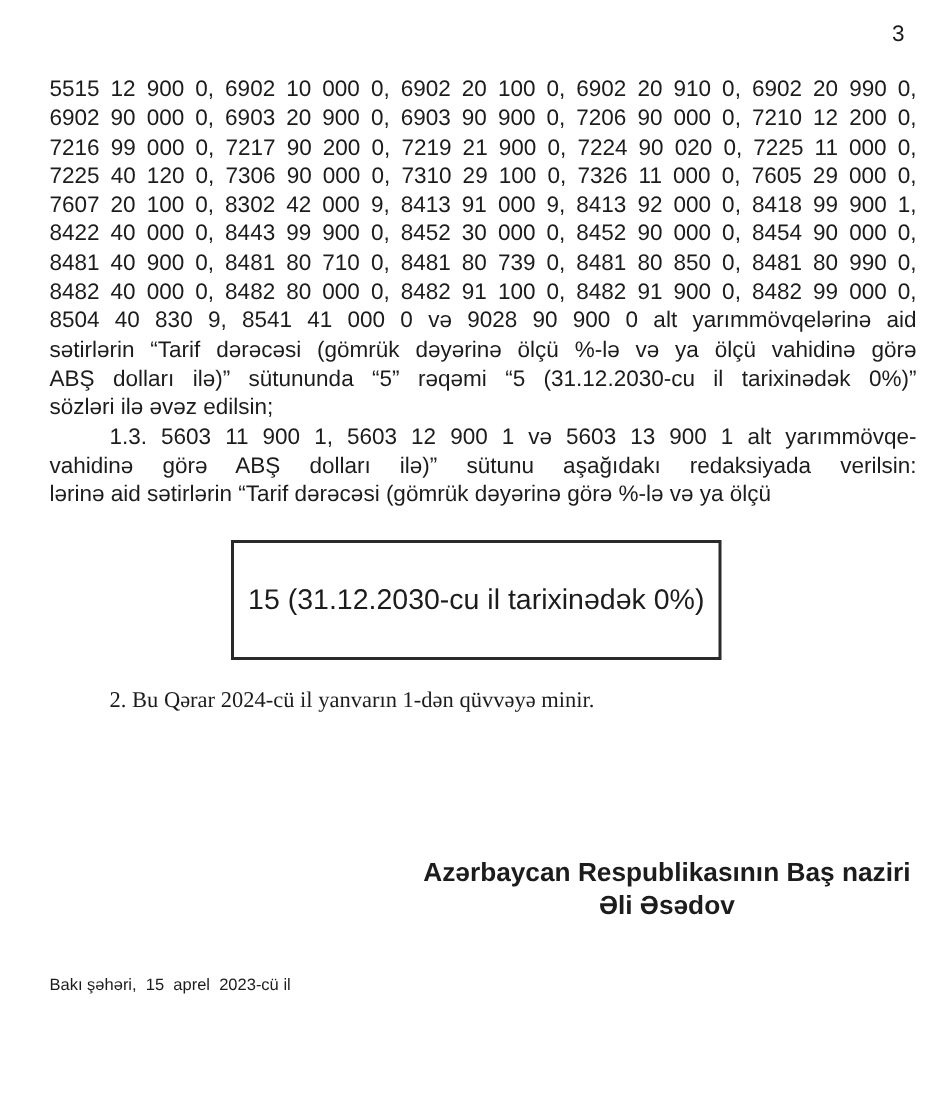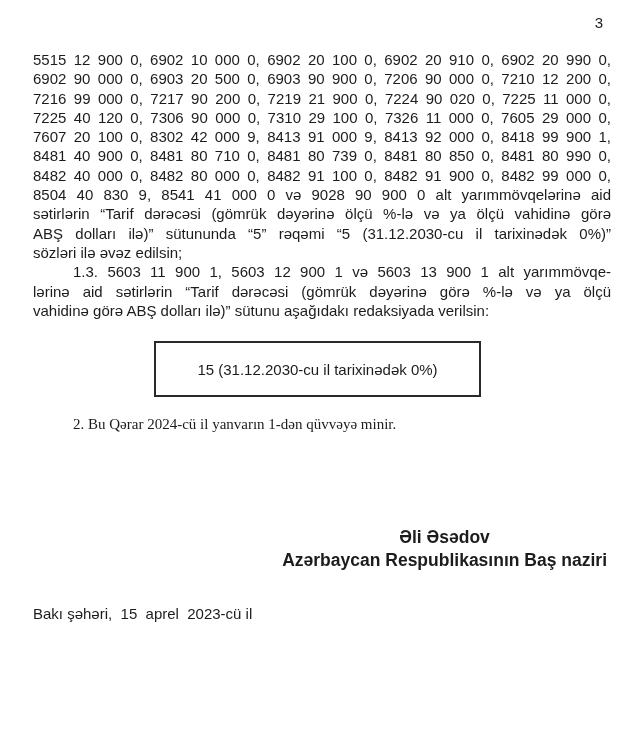--- a/index.html
+++ b/index.html
@@ -34,27 +34,27 @@
     text-align-last: justify;
   }
   .para .tline:last-child {
     text-align-last: left;
   }
   .para.indent-first .tline:first-child {
     text-indent: 40px;
   }
   .tariff-box {
     width: 327px;
-    height: 56px;
+    height: 80px;
     margin: 21px 0 0 121px;
     border: 2px solid #2a2a2a;
     display: flex;
     align-items: center;
     justify-content: center;
-    font-size: 15px;
+    font-size: 19px;
   }
   .clause-2 {
     margin-top: 18px;
     text-indent: 40px;
     font-family: Liberation Serif, serif;
   }
   .signature-wrap {
     margin-top: 92px;
     display: flex;
     justify-content: flex-end;
@@ -62,67 +62,68 @@
   }
   .signature-block {
     text-align: center;
     font-weight: bold;
     font-size: 17.5px;
     line-height: 22.5px;
   }
   .place-date {
     margin-top: 33px;
     white-space: pre-wrap;
-    font-size: 15px;
+    font-size: 11px;
   }
   .doc-number {
     margin-top: 30px;
     white-space: pre-wrap;
     font-size: 15px;
   }
 </style>
 </head>
 <body>
 
 <div class="page">
 
   <div class="page-number">3</div>
 
   <div class="content">
 
     <div class="para">
         <div class="tline">5515 12 900 0, 6902 10 000 0, 6902 20 100 0, 6902 20 910 0, 6902 20 990 0,</div>
-        <div class="tline">6902 90 000 0, 6903 20 500 0, 6903 90 900 0, 7206 90 000 0, 7210 12 200 0,</div>
+        <div class="tline">6902 90 000 0, 6903 20 900 0, 6903 90 900 0, 7206 90 000 0, 7210 12 200 0,</div>
         <div class="tline">7216 99 000 0, 7217 90 200 0, 7219 21 900 0, 7224 90 020 0, 7225 11 000 0,</div>
         <div class="tline">7225 40 120 0, 7306 90 000 0, 7310 29 100 0, 7326 11 000 0, 7605 29 000 0,</div>
         <div class="tline">7607 20 100 0, 8302 42 000 9, 8413 91 000 9, 8413 92 000 0, 8418 99 900 1,</div>
+        <div class="tline">8422 40 000 0, 8443 99 900 0, 8452 30 000 0, 8452 90 000 0, 8454 90 000 0,</div>
         <div class="tline">8481 40 900 0, 8481 80 710 0, 8481 80 739 0, 8481 80 850 0, 8481 80 990 0,</div>
         <div class="tline">8482 40 000 0, 8482 80 000 0, 8482 91 100 0, 8482 91 900 0, 8482 99 000 0,</div>
         <div class="tline">8504 40 830 9, 8541 41 000 0 və 9028 90 900 0 alt yarımmövqelərinə aid</div>
         <div class="tline">sətirlərin “Tarif dərəcəsi (gömrük dəyərinə ölçü %-lə və ya ölçü vahidinə görə</div>
         <div class="tline">ABŞ dolları ilə)” sütununda “5” rəqəmi “5 (31.12.2030-cu il tarixinədək 0%)”</div>
         <div class="tline">sözləri ilə əvəz edilsin;</div>
       </div>
 
     <div class="para indent-first">
         <div class="tline">1.3. 5603 11 900 1, 5603 12 900 1 və 5603 13 900 1 alt yarımmövqe-</div>
+        <div class="tline">vahidinə görə ABŞ dolları ilə)” sütunu aşağıdakı redaksiyada verilsin:</div>
         <div class="tline">lərinə aid sətirlərin “Tarif dərəcəsi (gömrük dəyərinə görə %-lə və ya ölçü</div>
-        <div class="tline">vahidinə görə ABŞ dolları ilə)” sütunu aşağıdakı redaksiyada verilsin:</div>
       </div>
 
     <div class="tariff-box">
       <span>15 (31.12.2030-cu il tarixinədək 0%)</span>
     </div>
 
     <div class="clause-2">2. Bu Qərar 2024-cü il yanvarın 1-dən qüvvəyə minir.</div>
 
     <div class="signature-wrap">
       <div class="signature-block">
+        <div>Azərbaycan Respublikasının Baş naziri</div>
         <div>Əli Əsədov</div>
-        <div>Azərbaycan Respublikasının Baş naziri</div>
       </div>
     </div>
 
     <div class="place-date">Bakı şəhəri,  15  aprel  2023-cü il</div>
 
 
   </div>
 </div>
 
 </body></html>

